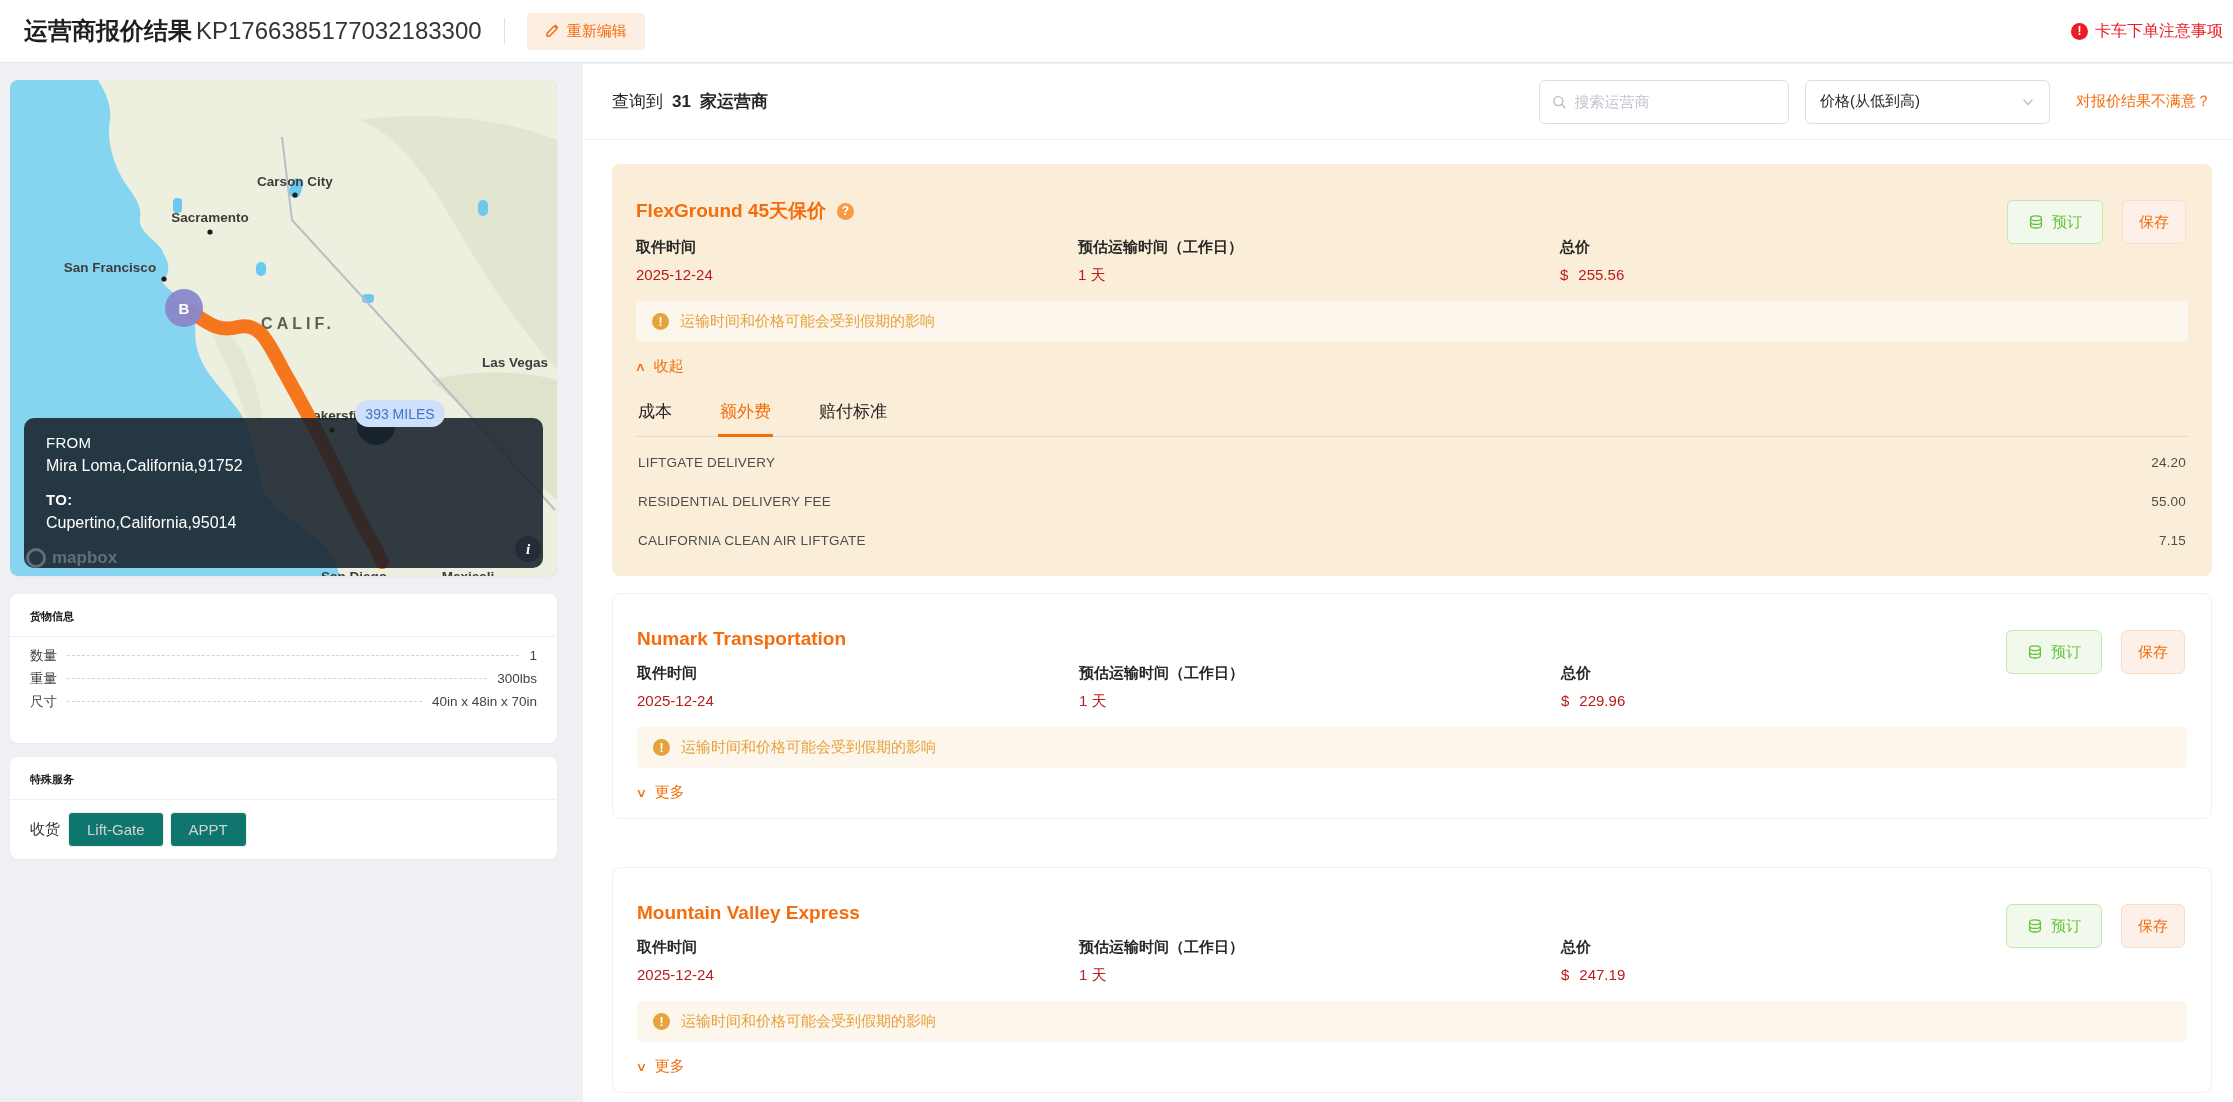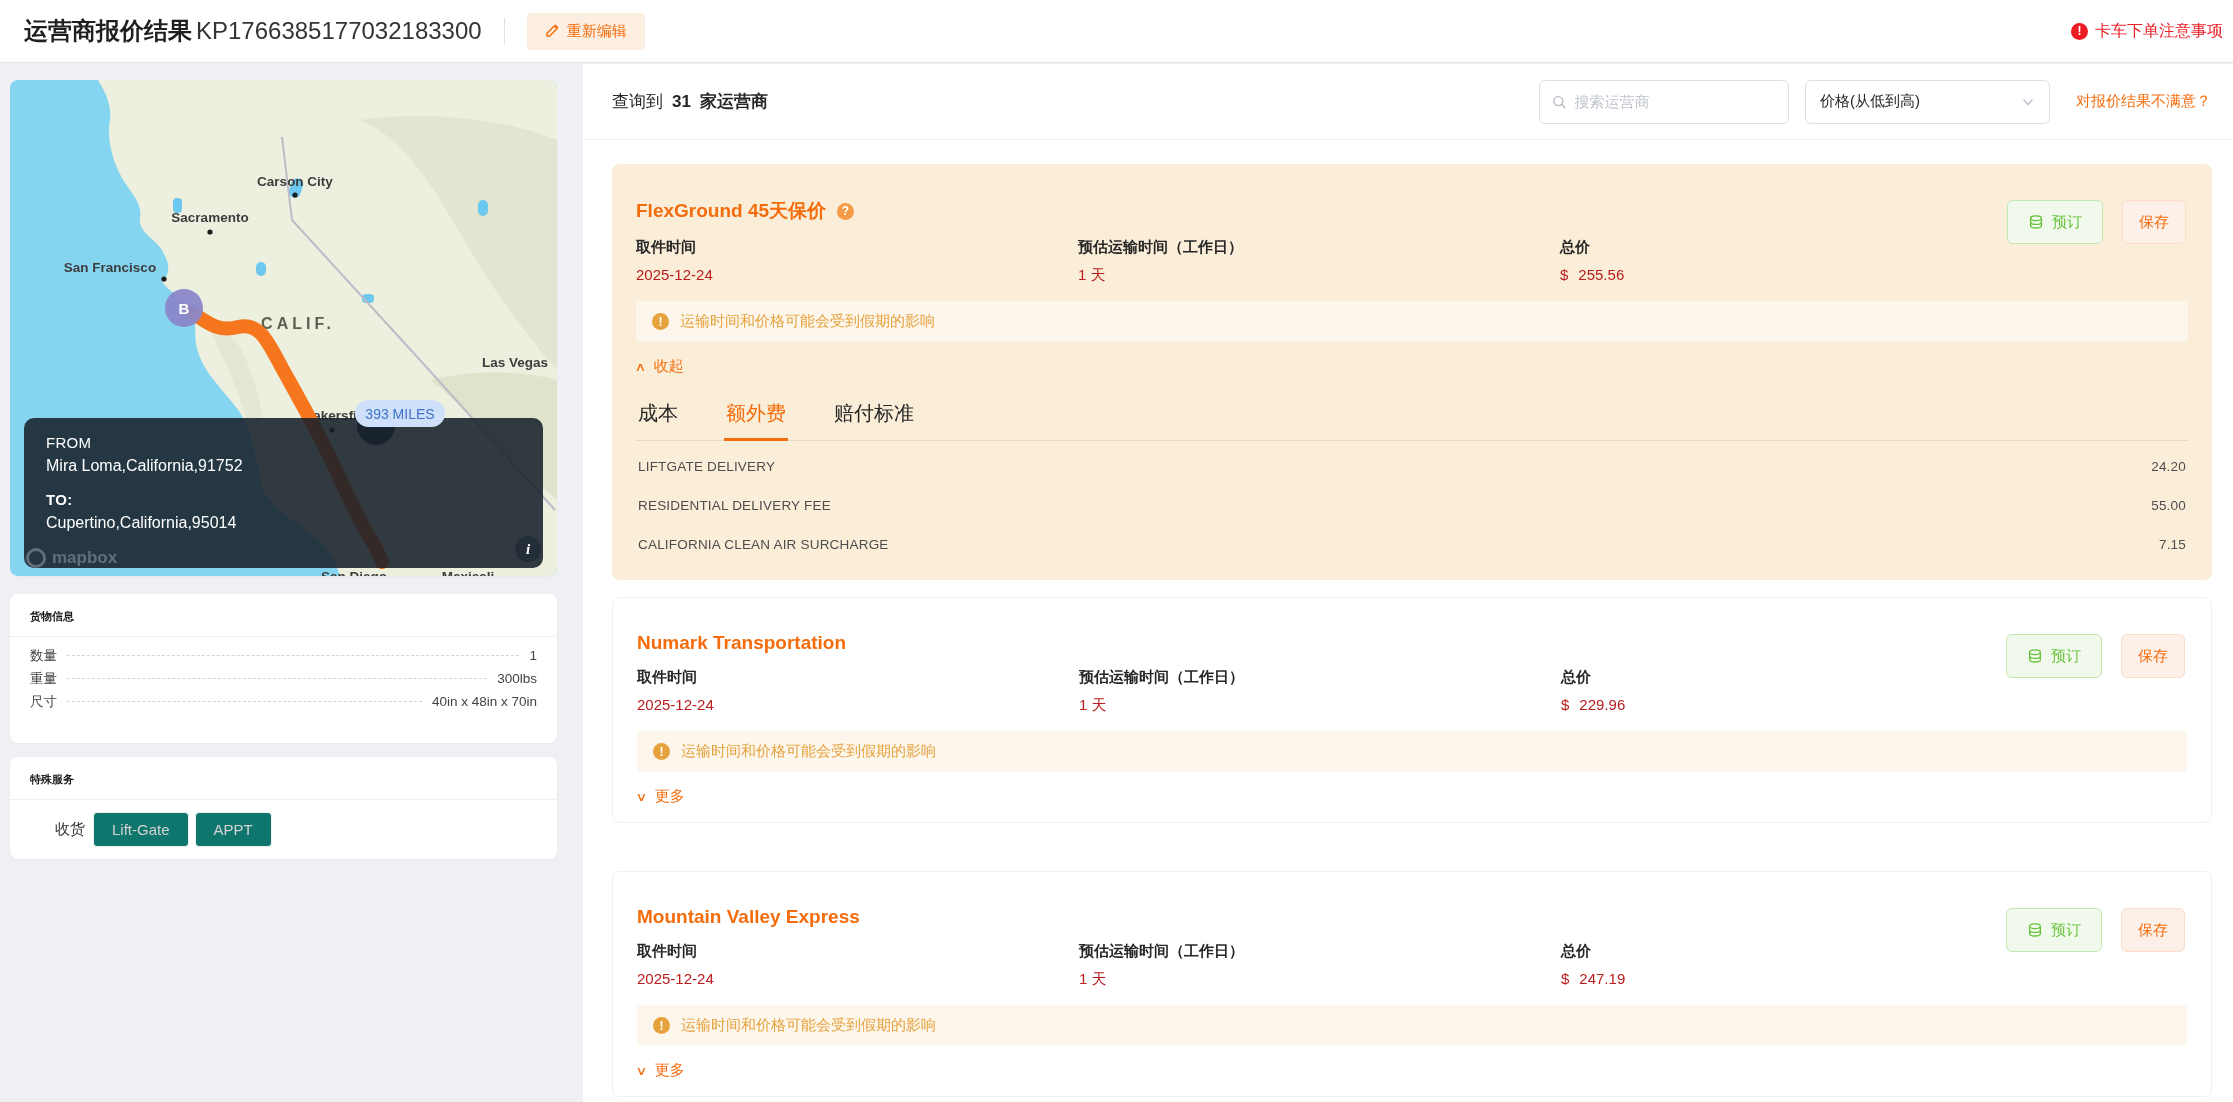--- a/index.html
+++ b/index.html
@@ -45,21 +45,21 @@
 
   .info-card-title { padding:15px 20px 12px; font-size:11px; font-weight:700; color:#1a1a1a;
     border-bottom:1px solid #f0f0f0; }
   .cargo-card { left:10px; top:594px; width:547px; height:149px; }
   .cargo-rows { padding:10px 20px 0; }
   .c-row { display:flex; align-items:baseline; font-size:13.5px; color:#434343; height:23px; }
   .c-row .dots { flex:1; border-bottom:1.5px dashed #d4d4d4; margin:0 10px; transform:translateY(-4px); }
   .c-row .c-val { white-space:nowrap; }
   .svc-card { left:10px; top:757px; width:547px; height:102px; }
   .svc-row { display:flex; align-items:center; padding:12px 20px 0 20px; }
-  .svc-row .svc-label { font-size:15px; color:#333; margin-right:2px;margin-left:25px; }
+  .svc-row .svc-label { font-size:15px; color:#333; margin-right:2px; }
   .svc-tag { background:#0f766e; border:1px solid #f0f0f0; border-radius:4px; color:#d3d3d3;
     font-size:15px; padding:8px 18px; margin-left:6px; }
 
   
   .main-panel { position:absolute; left:583px; top:64px; width:1650px; height:1038px; background:#fff; overflow:hidden; }
   .panel-topbar { height:76px; display:flex; align-items:center; padding:0 22px 0 29px; border-bottom:1px solid #f0f2f5; }
   .count-wrap { font-size:17px; color:#262626; display:flex; align-items:baseline; gap:9px; }
   .count-num, .count-suffix { font-weight:700; }
   .pt-spacer { flex:1; }
   .search-box { width:250px; height:44px; border:1px solid #dcdfe6; border-radius:6px; display:flex;
@@ -88,21 +88,21 @@
   .book-btn { display:flex; align-items:center; justify-content:center; gap:8px; width:96px; height:44px;
     background:#f0f9eb; border:1px solid #c2e7b0; border-radius:6px; color:#67c23a; font-size:15px; cursor:pointer; }
   .save-btn { width:64px; height:44px; background:#fdf0e8; border:1px solid #fadcc9; border-radius:6px;
     color:#f56c0c; font-size:15px; cursor:pointer; }
   .q-warning { margin-top:16px; background:#fdf6ec; border-radius:4px; padding:11px 16px; color:#e6a23c;
     font-size:15px; display:flex; align-items:center; gap:11px; }
   .q-toggle { margin-top:15px; display:flex; align-items:center; gap:9px; color:#f56c0c; font-size:15px;
     cursor:pointer; width:fit-content; }
   .chev { font-size:12px; transform:scaleX(1.35); display:inline-block; }
   .q-tabs { margin-top:14px; display:flex; gap:44px; border-bottom:1px solid rgba(0,0,0,.08); }
-  .q-tab { font-size:20px; color:#262626; padding:10px 2px 13px; cursor:pointer; position:relative; }
+  .q-tab { font-size:17px; color:#262626; padding:10px 2px 13px; cursor:pointer; position:relative; }
   .q-tab.active { color:#f56c0c; }
   .q-tab.active::after { content:""; position:absolute; left:0; right:0; bottom:-1px; height:3px; background:#f56c0c; }
   .fee-row { display:flex; justify-content:space-between; align-items:center; padding:12px 2px;
     font-size:13.5px; color:#4d4d4d; letter-spacing:.2px; }
   .fee-row:first-child { margin-top:6px; }
 </style>
 </head>
 <body>
 
 <div class="topbar">
@@ -277,21 +277,21 @@
       <div>
         <div class="fee-row">
           <span>LIFTGATE DELIVERY</span>
           <span>24.20</span>
         </div>
         <div class="fee-row">
           <span>RESIDENTIAL DELIVERY FEE</span>
           <span>55.00</span>
         </div>
         <div class="fee-row">
-          <span>CALIFORNIA CLEAN AIR SURCHARGE</span>
+          <span>CALIFORNIA CLEAN AIR LIFTGATE</span>
           <span>7.15</span>
         </div>
       </div>
     </div>
 
     <div class="quote-card gap-sm">
       <div class="q-title">
         <span>Numark Transportation</span>
       </div>
       <div class="q-actions">

